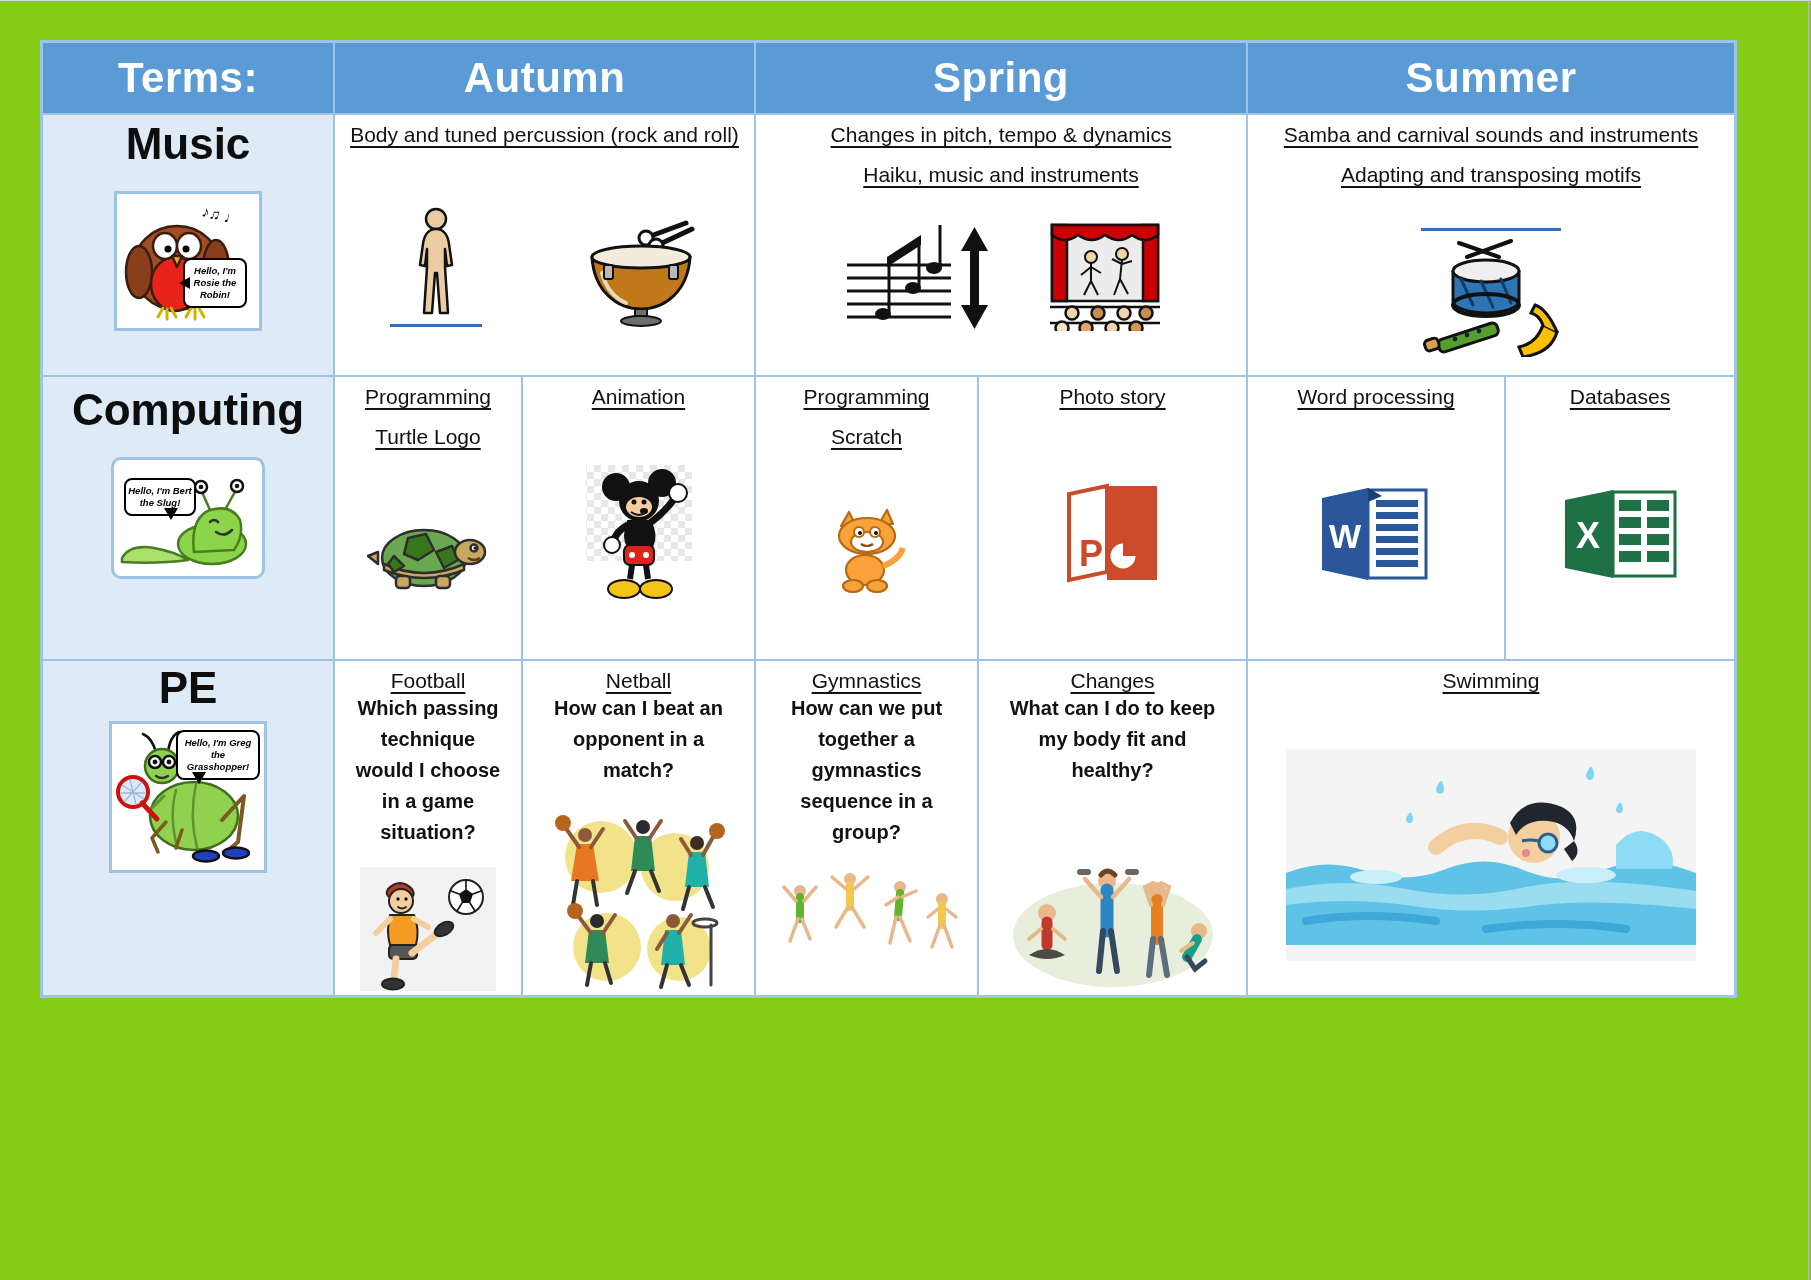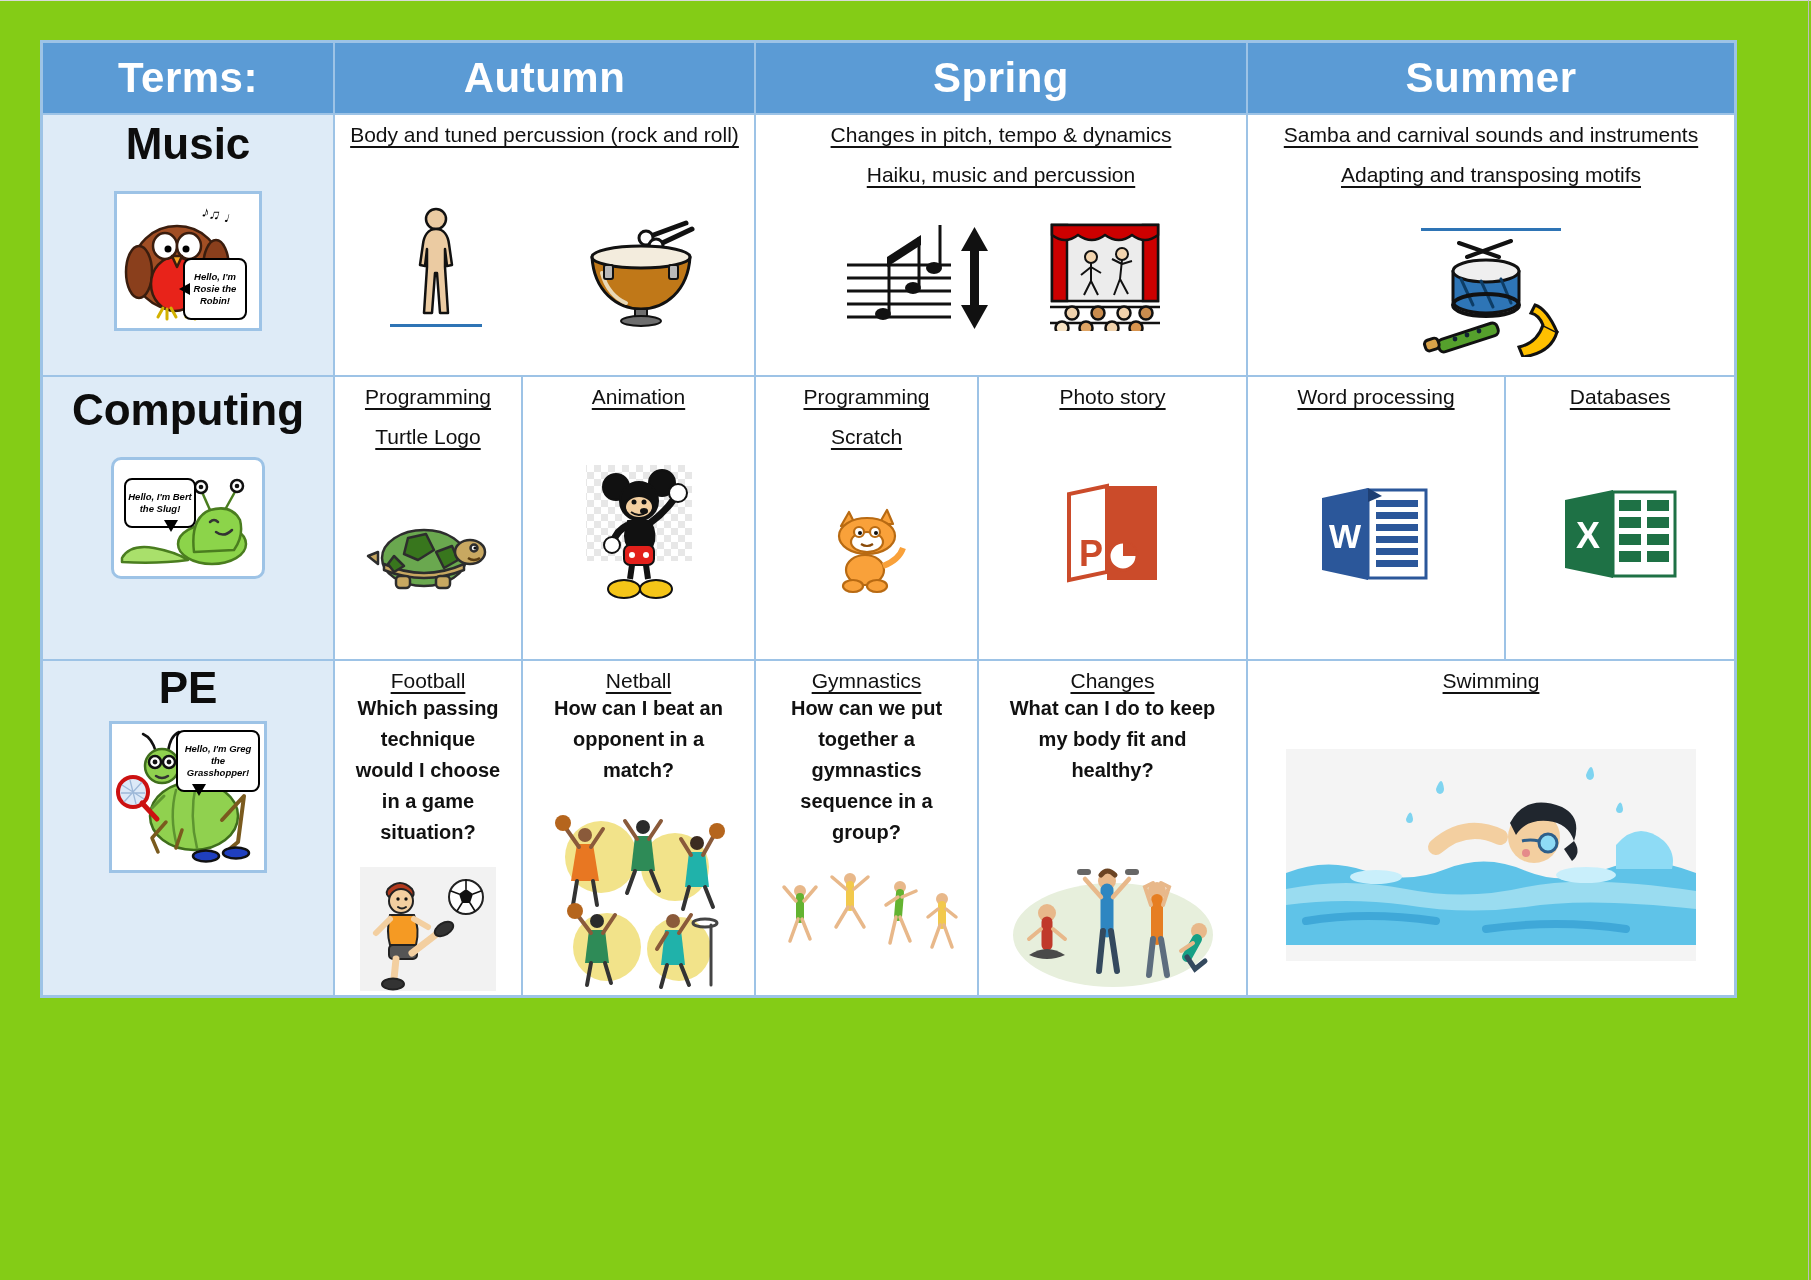--- a/index.html
+++ b/index.html
@@ -32,21 +32,21 @@
   .icon-area{flex:1;display:flex;align-items:center;justify-content:center;width:100%;}
   .music-icons{margin-top:auto;margin-bottom:48px;display:flex;align-items:flex-end;justify-content:center;gap:100px;}
   .music-icons.spring{gap:55px;margin-bottom:44px;}
   .body-col{display:flex;flex-direction:column;align-items:center;}
   .blue-line{height:3px;background:#2E74B5;}
   .summer-music{margin-top:auto;margin-bottom:18px;display:flex;flex-direction:column;align-items:center;}
   .pe-img{margin-top:auto;}
 
   .bubble{position:absolute;background:#fff;border:2px solid #000;border-radius:8px;
           font-style:italic;font-weight:bold;font-size:9.5px;line-height:1.25;
-          text-align:center;padding:11px 2px;color:#000;z-index:2;}
+          text-align:center;padding:5px 2px;color:#000;z-index:2;}
   .bubble.tail-left::after{content:"";position:absolute;left:-12px;top:50%;transform:translateY(-50%);
           border:6px solid transparent;border-right:11px solid #000;}
   .bubble.tail-down-r::after{content:"";position:absolute;bottom:-13px;right:16px;
           border:7px solid transparent;border-top:12px solid #000;}
   .bubble.tail-down-l::after{content:"";position:absolute;bottom:-13px;left:14px;
           border:7px solid transparent;border-top:12px solid #000;}
   svg{display:block;}
 </style>
 </head>
 <body>
@@ -109,21 +109,21 @@
             <rect x="87" y="50" width="9" height="14" rx="2" fill="#b9b9b9" stroke-width="2"></rect>
             <rect x="53" y="94" width="12" height="9" fill="#6e6e6e" stroke-width="2"></rect>
             <ellipse cx="59" cy="106" rx="20" ry="5" fill="#6e6e6e" stroke-width="2"></ellipse>
           </g>
         </svg>
       </div>
     </div>
 
     <div class="cell r2 c4-5">
       <div class="topic">Changes in pitch, tempo &amp; dynamics</div>
-      <div class="topic second">Haiku, music and percussion</div>
+      <div class="topic second">Haiku, music and instruments</div>
       <div class="music-icons spring">
         <svg width="152" height="110" viewBox="0 0 152 110">
           <g stroke="#111" stroke-width="3">
             <line x1="8" y1="44" x2="112" y2="44"></line>
               <line x1="8" y1="57" x2="112" y2="57"></line>
             <line x1="8" y1="70" x2="112" y2="70"></line>
               <line x1="8" y1="83" x2="112" y2="83"></line>
             <line x1="8" y1="96" x2="112" y2="96"></line>
             <line x1="50" y1="92" x2="50" y2="36"></line>
               <line x1="80" y1="66" x2="80" y2="16"></line>

